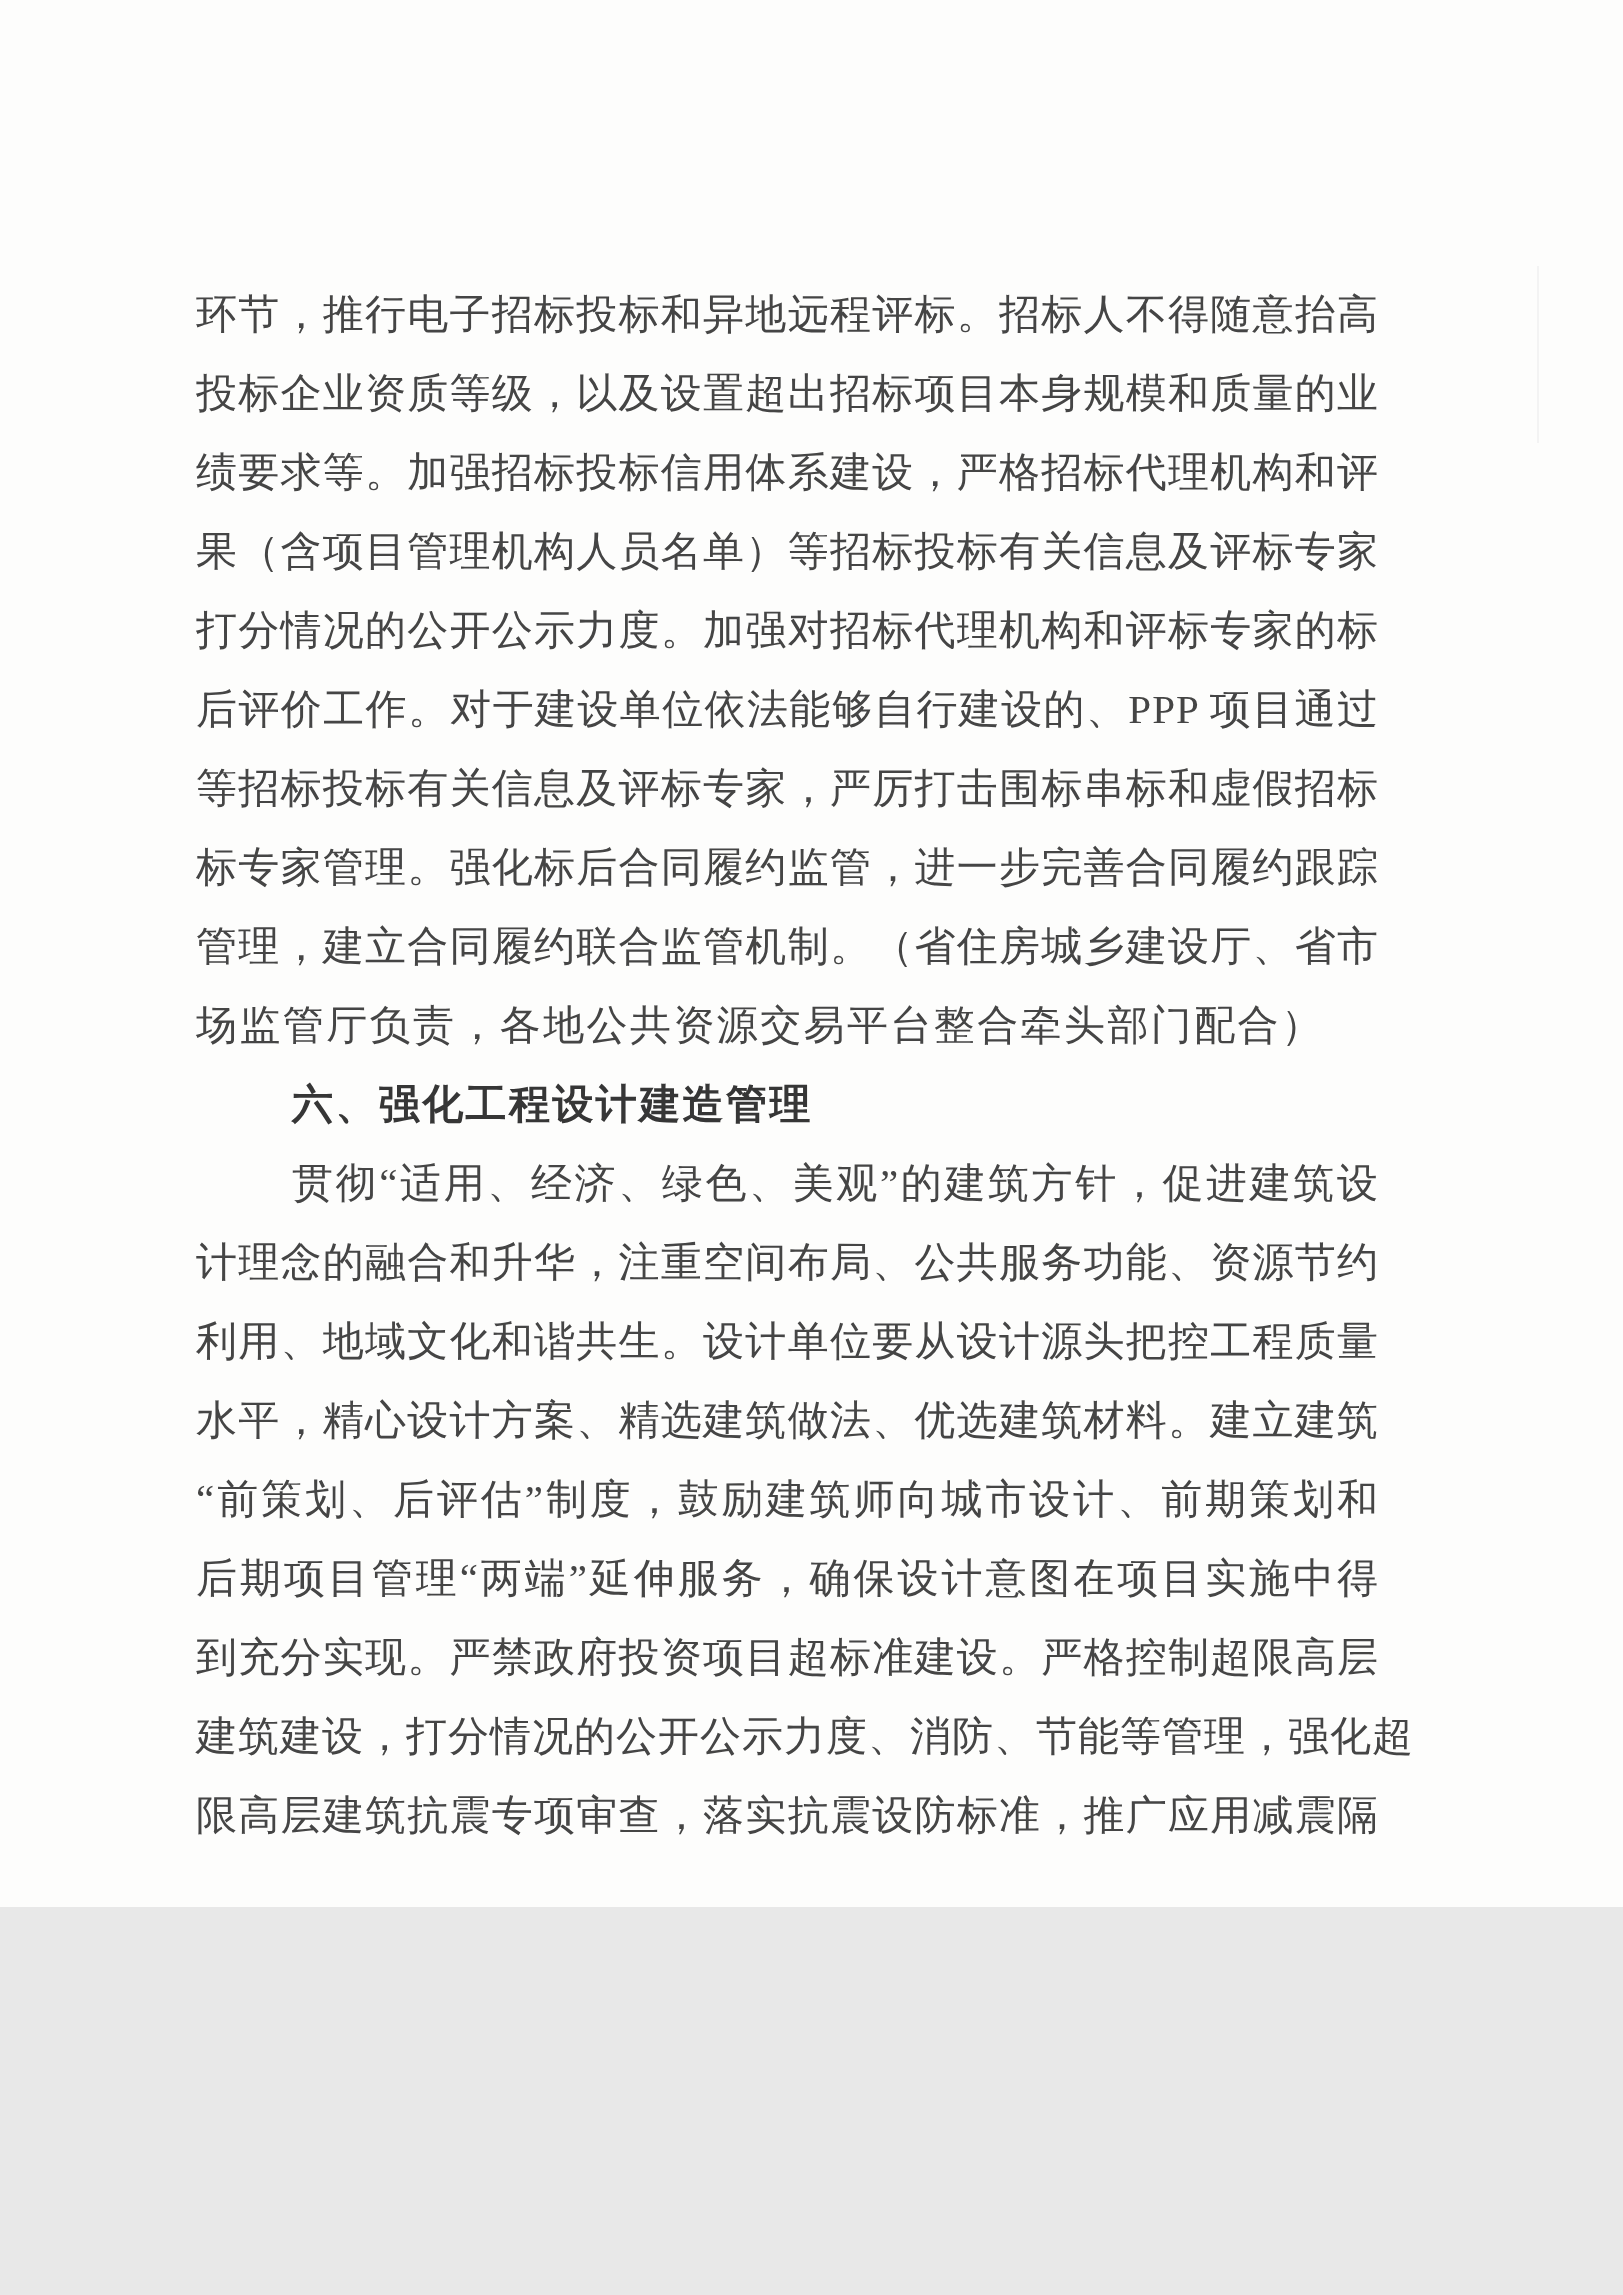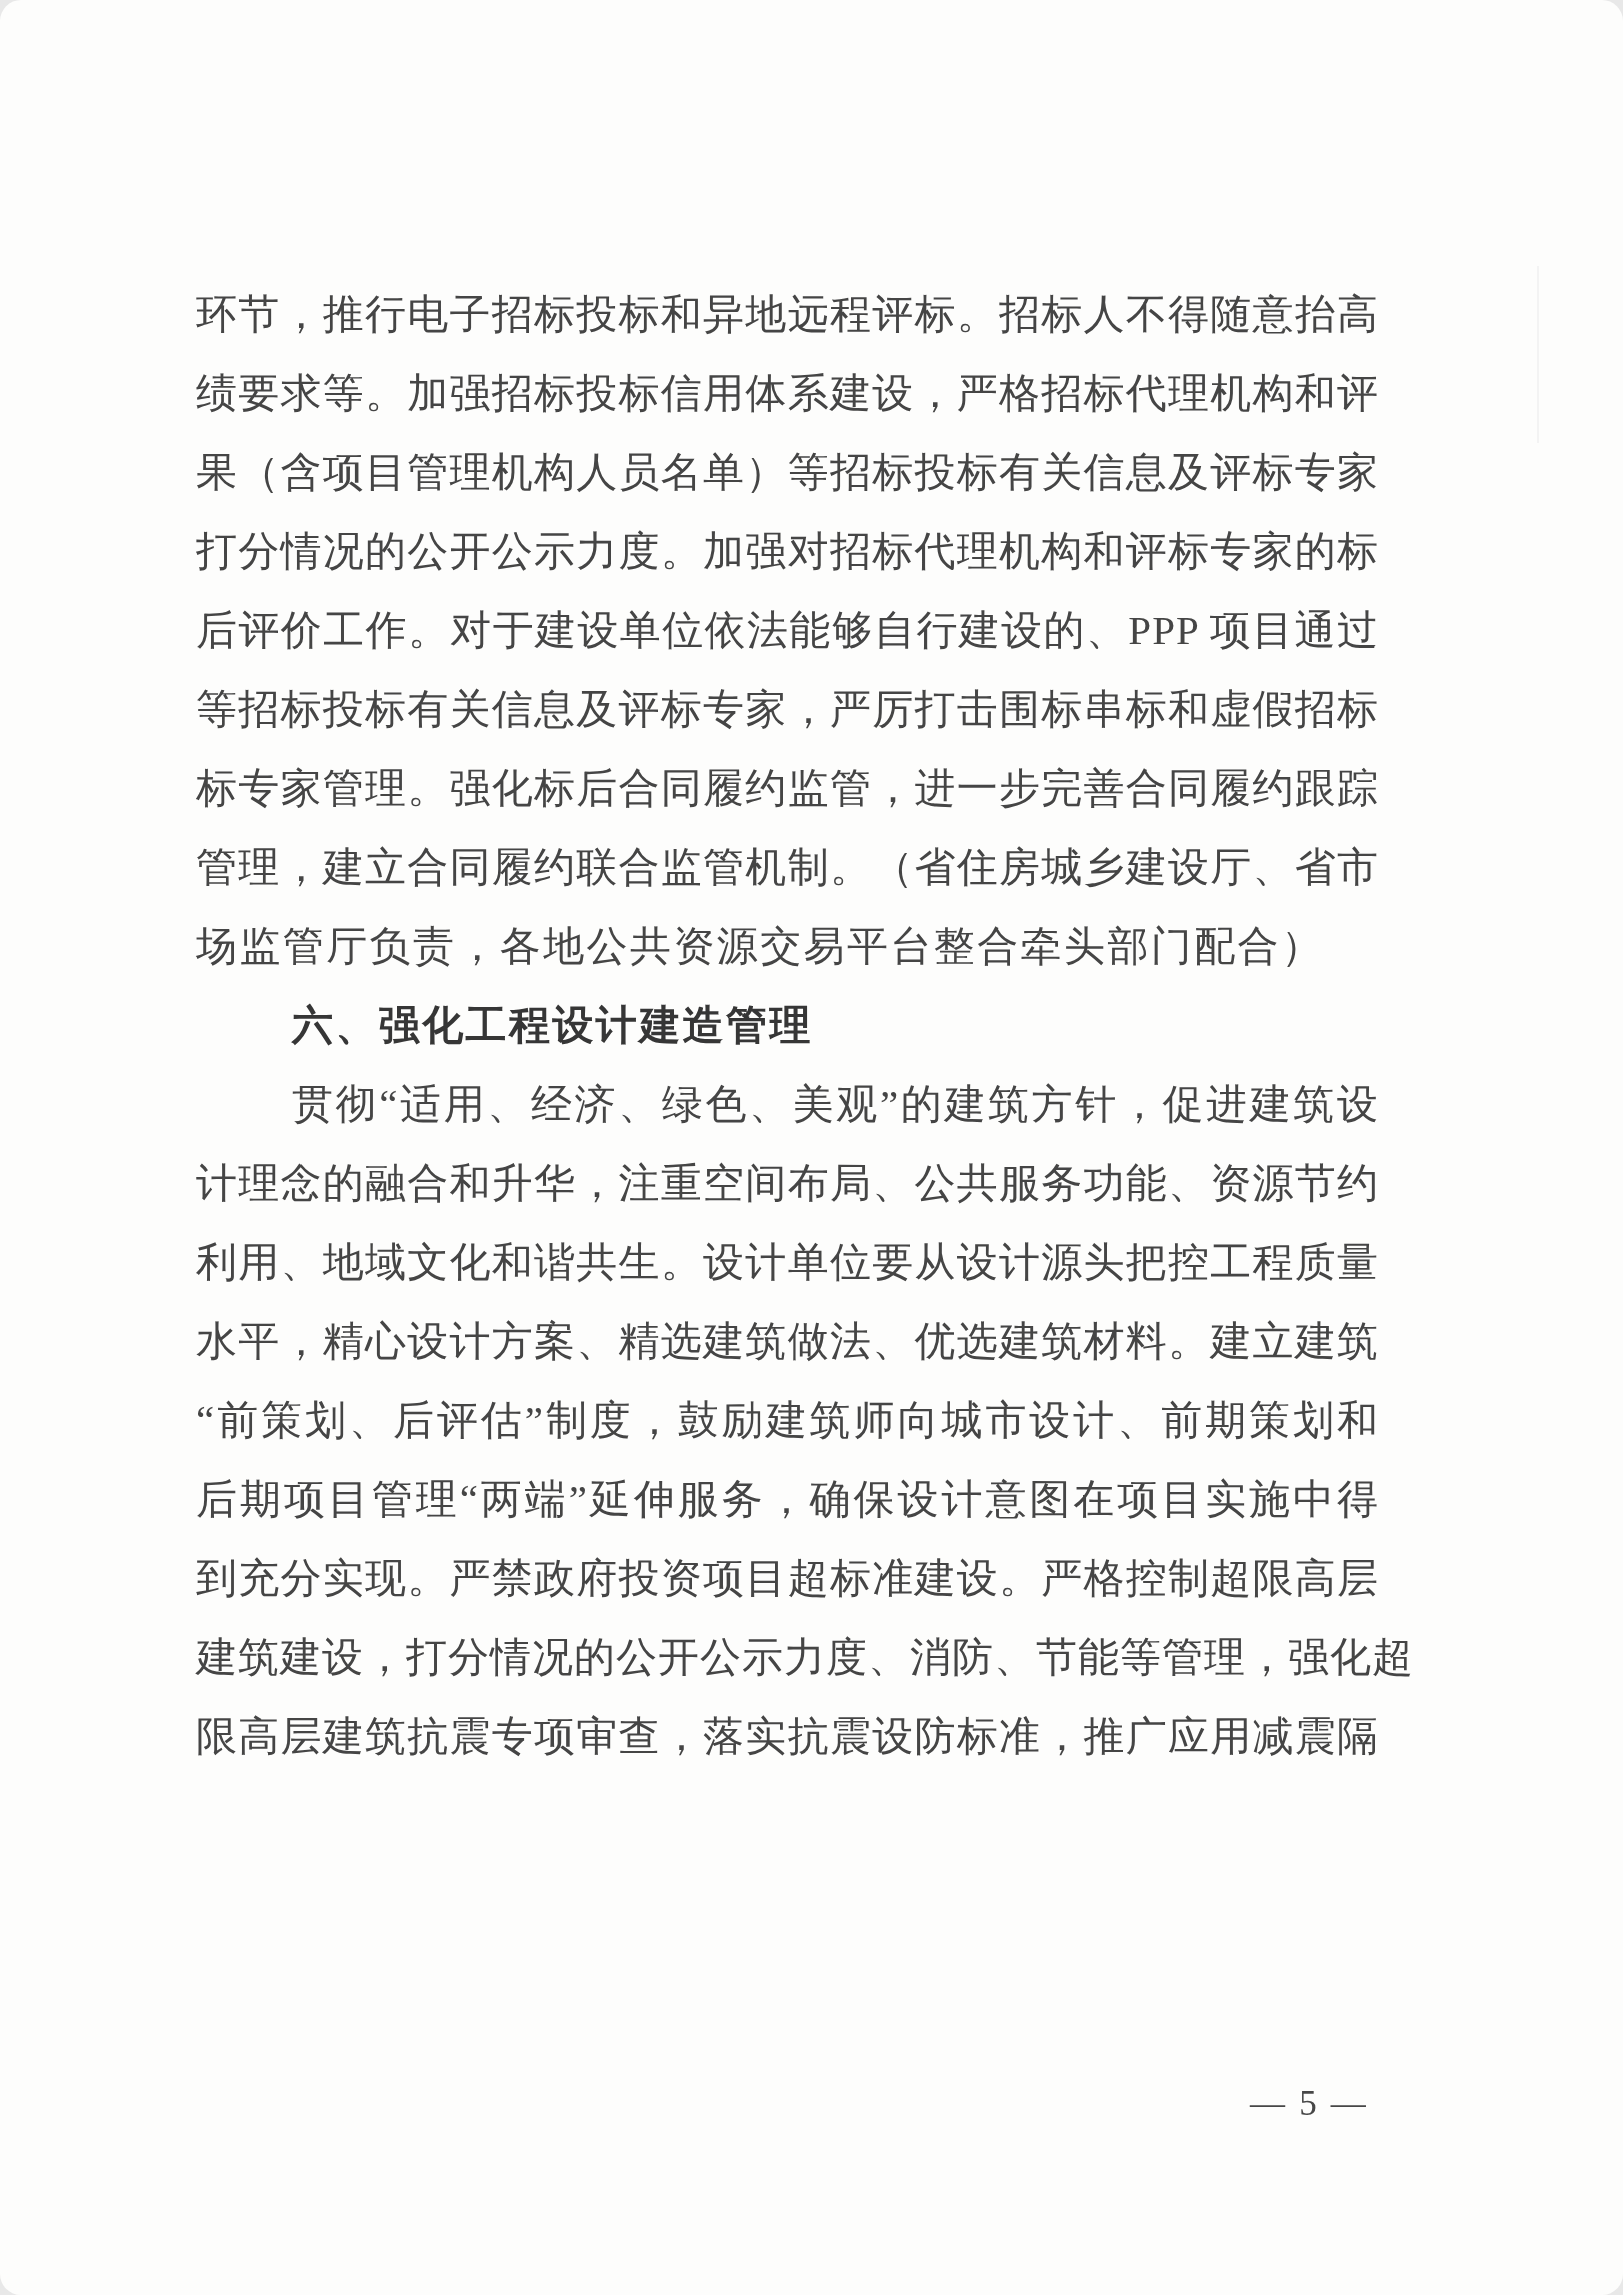--- a/index.html
+++ b/index.html
@@ -3,25 +3,24 @@
 <meta charset="utf-8">
 <style>
   html, body {
     margin: 0;
     padding: 0;
     background: #e8e8e8;
   }
   .page {
     position: relative;
     width: 1623px;
-    height: 2295px;
+    height: 1907px;
     background: #fdfdfc;
     overflow: hidden;
     font-family: "Liberation Serif", serif;
-    border-radius: 21px;
   }
   .text-block {
     position: absolute;
     left: 196px;
     top: 275px;
     width: 1183px;
   }
   .tl {
     height: 79px;
     line-height: 79px;
@@ -73,20 +72,21 @@
 </style>
 </head>
 <body>
 
 <div class="page">
   <div class="scan-streak"></div>
 
   <div class="text-block">
 
     <div class="tl">环节，推行电子招标投标和异地远程评标。招标人不得随意抬高</div>
+    <div class="tl">投标企业资质等级，以及设置超出招标项目本身规模和质量的业</div>
     <div class="tl">绩要求等。加强招标投标信用体系建设，严格招标代理机构和评</div>
     <div class="tl">果（含项目管理机构人员名单）等招标投标有关信息及评标专家</div>
     <div class="tl">打分情况的公开公示力度。加强对招标代理机构和评标专家的标</div>
     <div class="tl">后评价工作。对于建设单位依法能够自行建设的、PPP 项目通过</div>
     <div class="tl">等招标投标有关信息及评标专家，严厉打击围标串标和虚假招标</div>
     <div class="tl">标专家管理。强化标后合同履约监管，进一步完善合同履约跟踪</div>
     <div class="tl">管理，建立合同履约联合监管机制。（省住房城乡建设厅、省市</div>
     <div class="tl short">场监管厅负责，各地公共资源交易平台整合牵头部门配合）</div>
 
     <div class="tl heading">六、强化工程设计建造管理</div>

